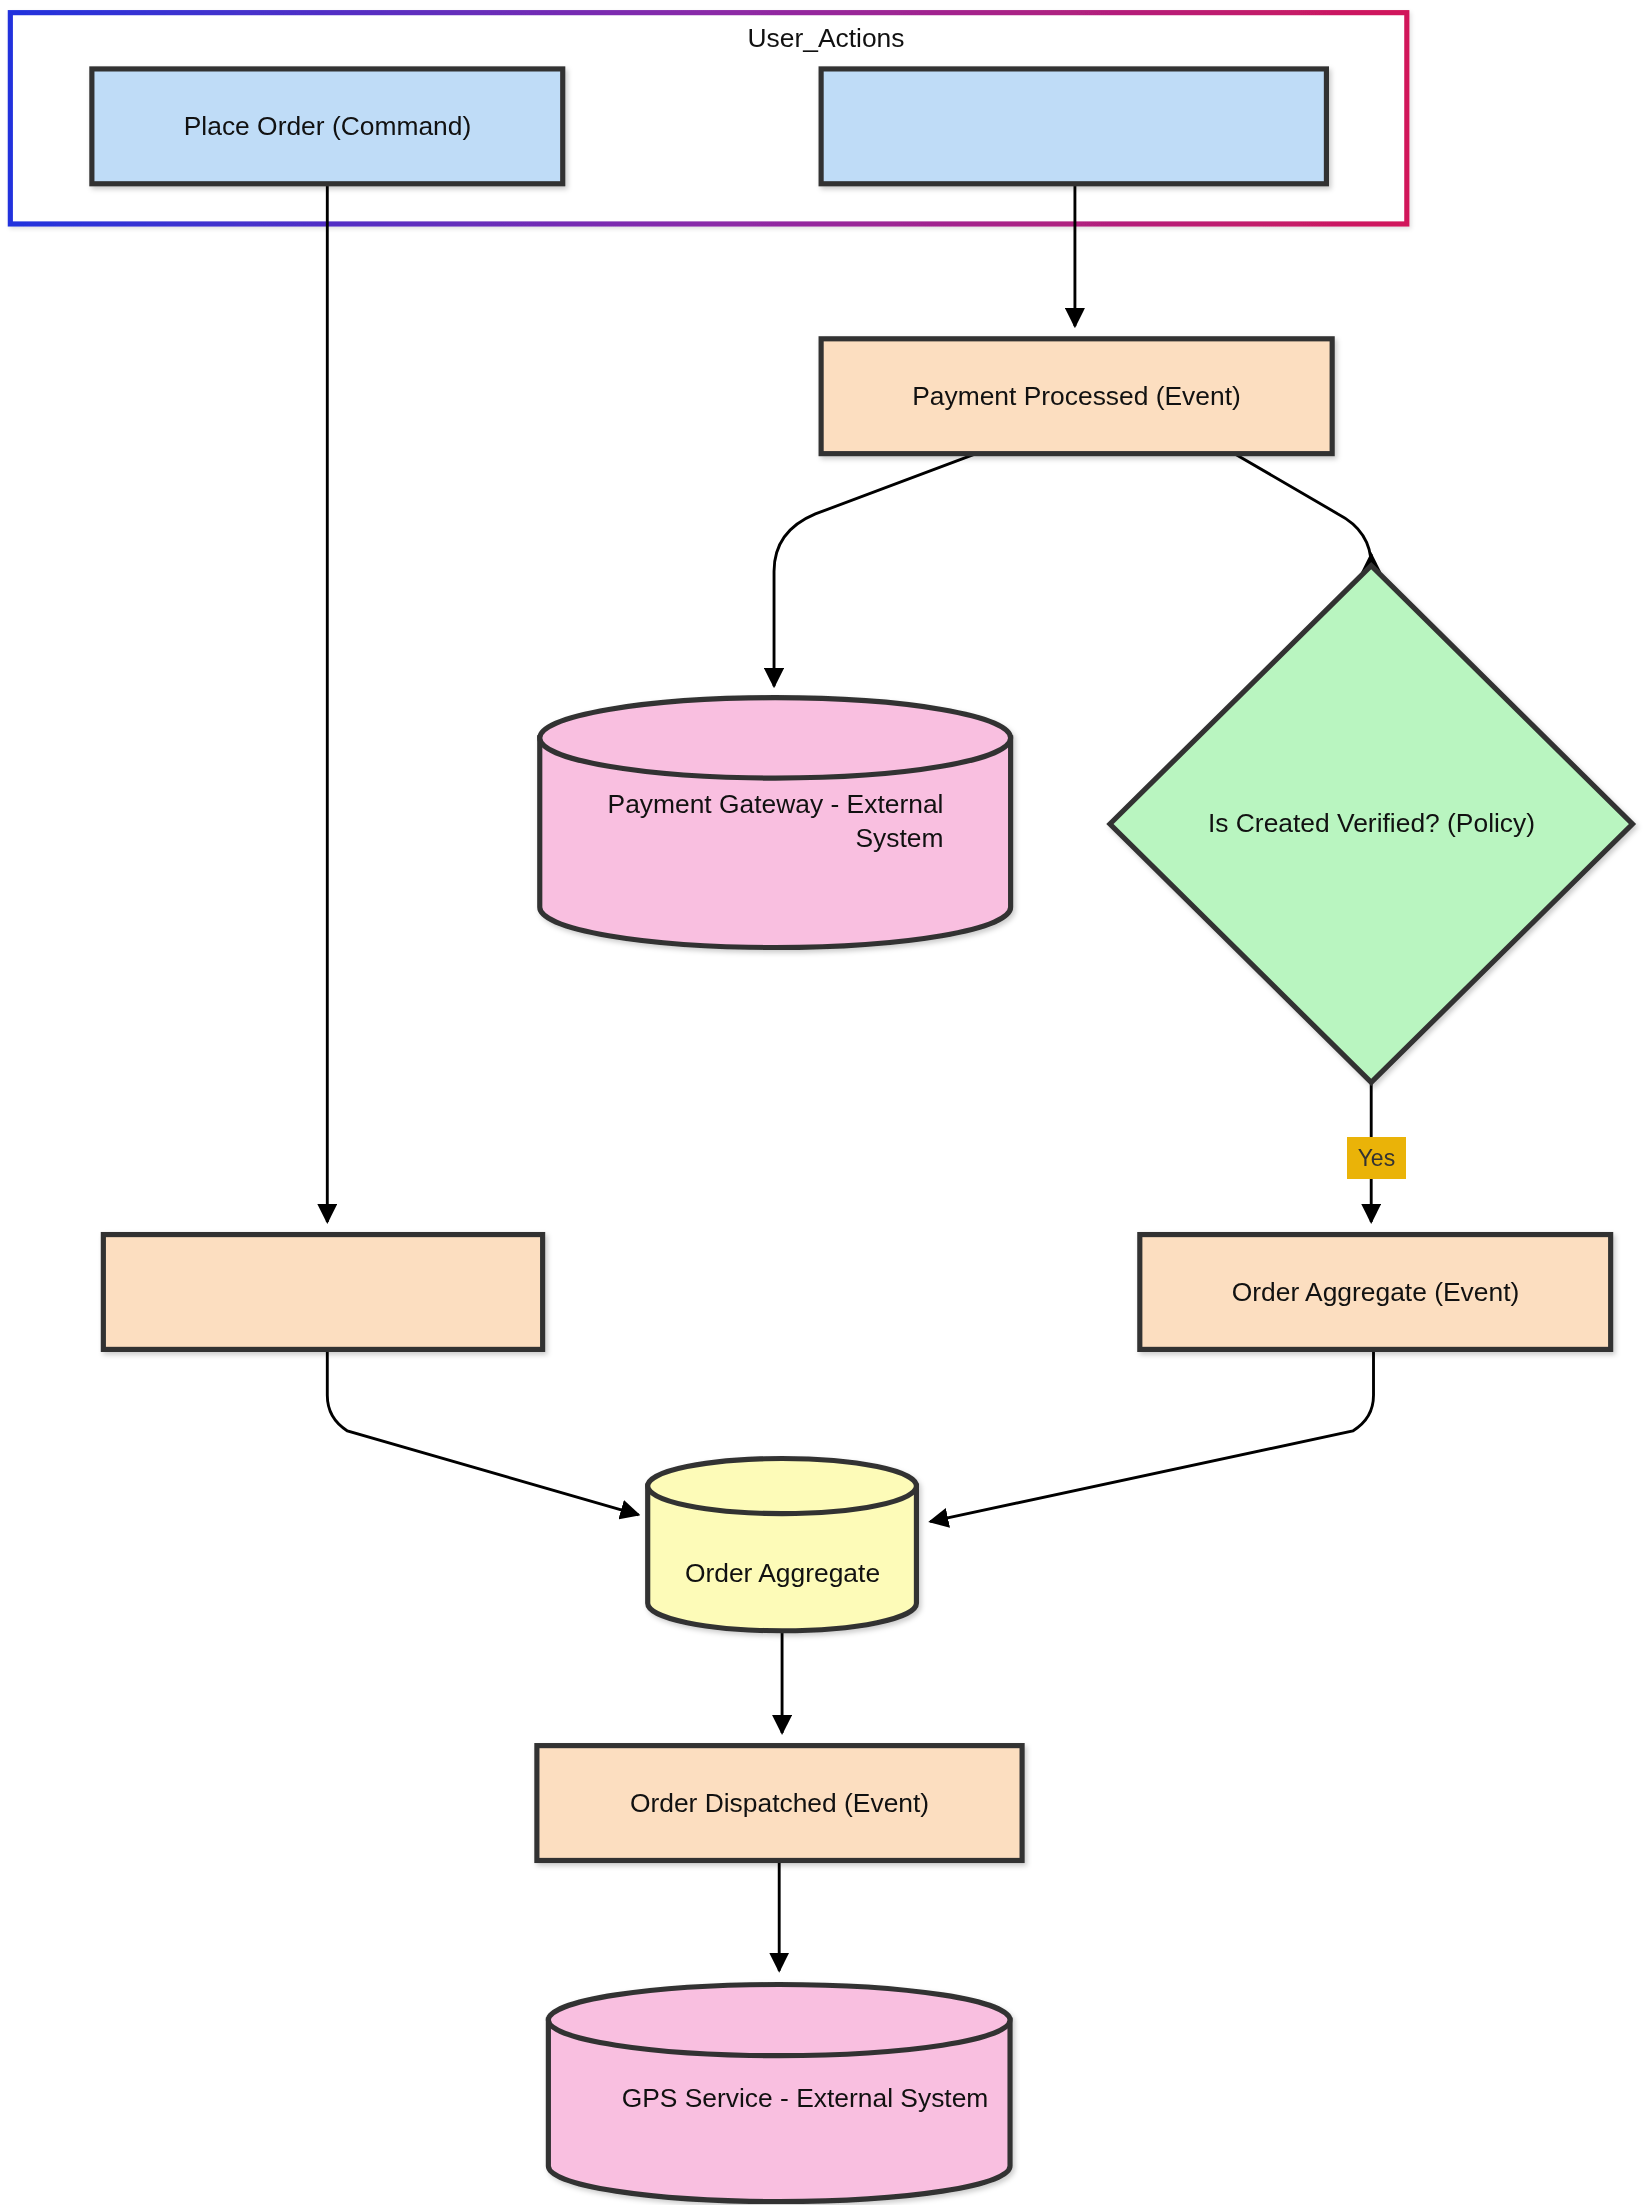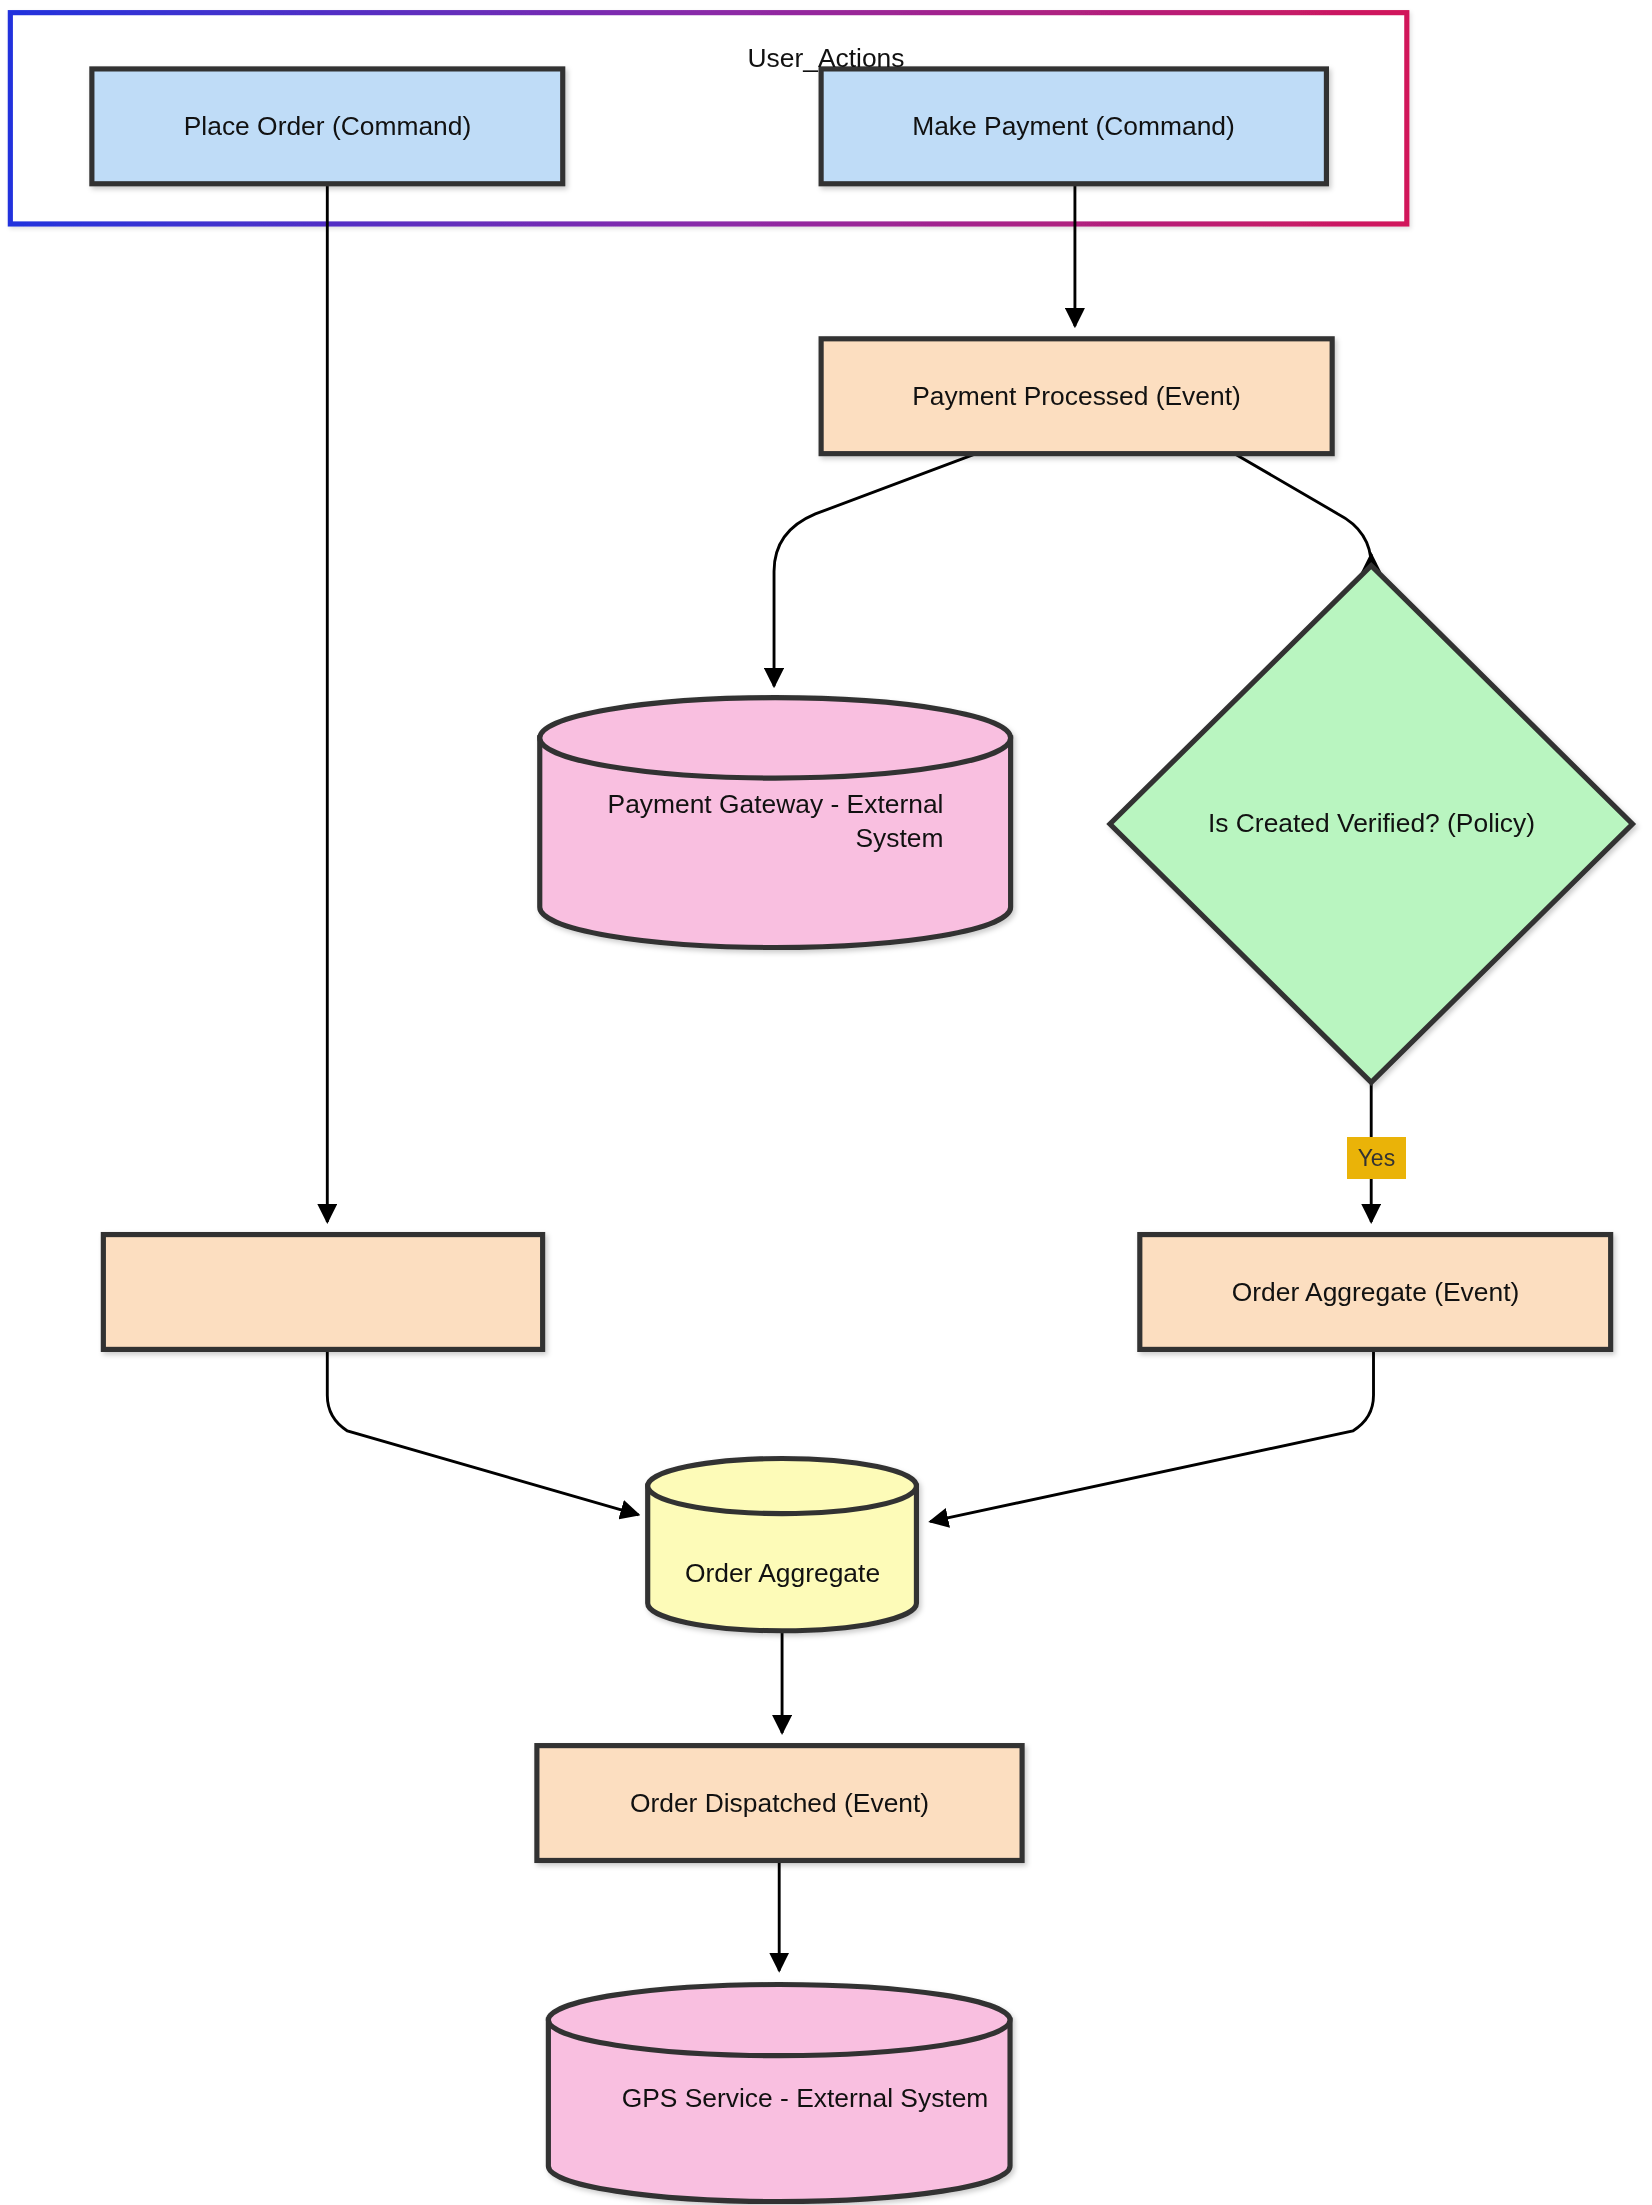--- a/index.html
+++ b/index.html
@@ -108,25 +108,24 @@
     <rect x="935" y="3040" width="845" height="200" fill="#fcdec0" stroke="#333333" stroke-width="9" filter="url(#nodeshadow)"></rect>
 
     <g filter="url(#nodeshadow)">
       <path d="M 955 3518 L 955 3772
                A 402 62 0 0 0 1759 3772
                L 1759 3518 Z" fill="#f9bfe0" stroke="#333333" stroke-width="9"></path>
       <ellipse cx="1357" cy="3518" rx="402" ry="62" fill="#f9bfe0" stroke="#333333" stroke-width="9"></ellipse>
     </g>
   </svg>
 
-  <div class="subtitle" style="top:23px;margin-top:20px;">User_Actions</div>
+  <div class="subtitle" style="top:23px;">User_Actions</div>
 
   <div class="nodelabel" style="left:92px;top:69px;width:471px;height:115px;">Place Order (Command)</div>
 
-  <div class="nodelabel" style="left:821px;top:69px;width:505px;height:115px;">Make Payment (Command)</div>
 
   <div class="nodelabel" style="left:821px;top:339px;width:511px;height:115px;">Payment Processed (Event)</div>
 
   <div class="nodelabel" style="left:540px;top:764px;width:471px;height:115px;">Payment Gateway - External
 System</div>
 
   <div class="nodelabel" style="left:1091px;top:795px;width:561px;height:57px;">Is Created Verified? (Policy)</div>
 
 
   <div class="nodelabel" style="left:1140px;top:1235px;width:471px;height:115px;">Order Aggregate (Event)</div>

